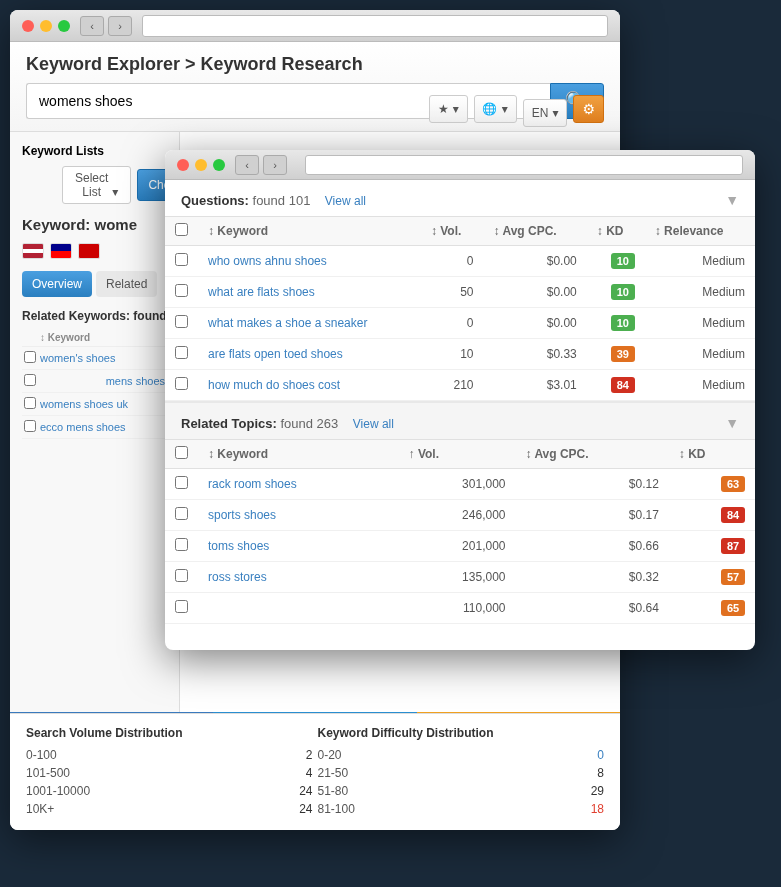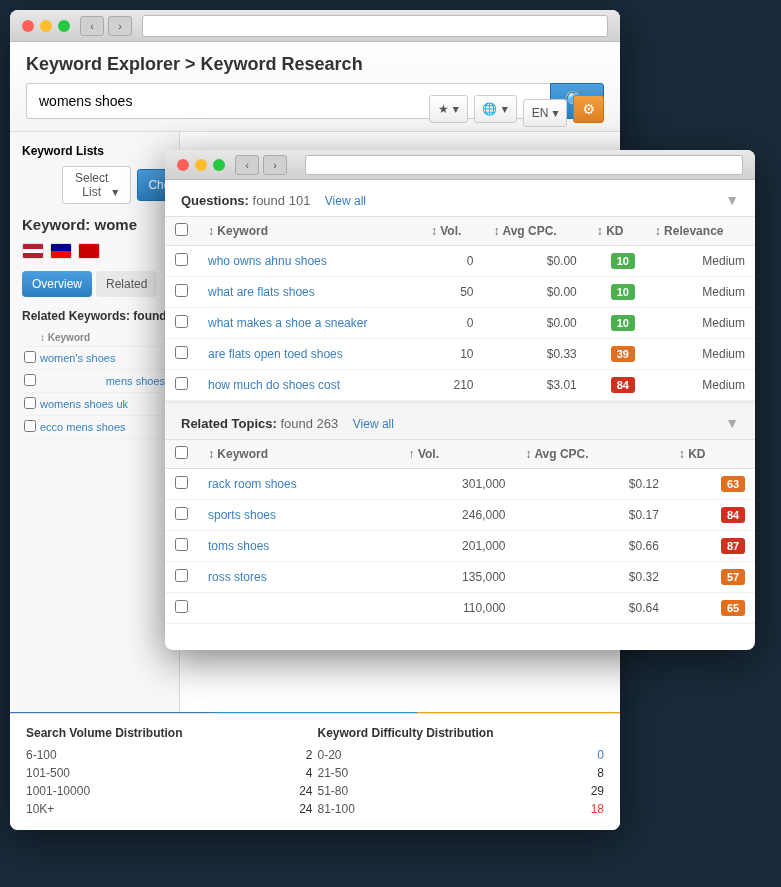--- a/index.html
+++ b/index.html
@@ -617,21 +617,21 @@
       <div class="stat-value">0.99</div>
     </div>
   </div>
 
   <div class="dist-panel">
     <div class="dist-grid">
       <div>
         <div class="dist-section-title">Search Volume Distribution</div>
         <div id="svd-rows">
             <div class="dist-row">
-      <span>6-100</span>
+      <span>0-100</span>
       <span class="dist-val">2</span>
     </div>
             <div class="dist-row">
       <span>101-500</span>
       <span class="dist-val">4</span>
     </div>
             <div class="dist-row">
       <span>1001-10000</span>
       <span class="dist-val">24</span>
     </div>

